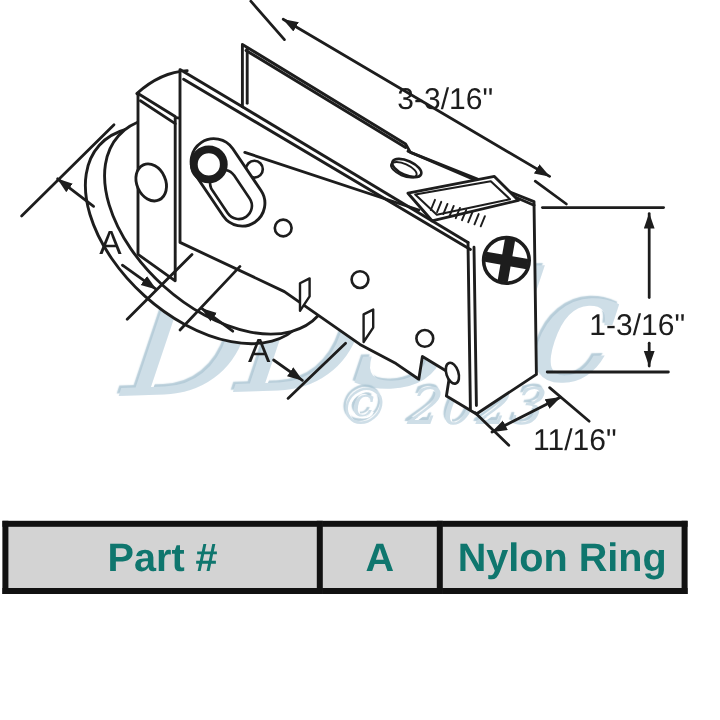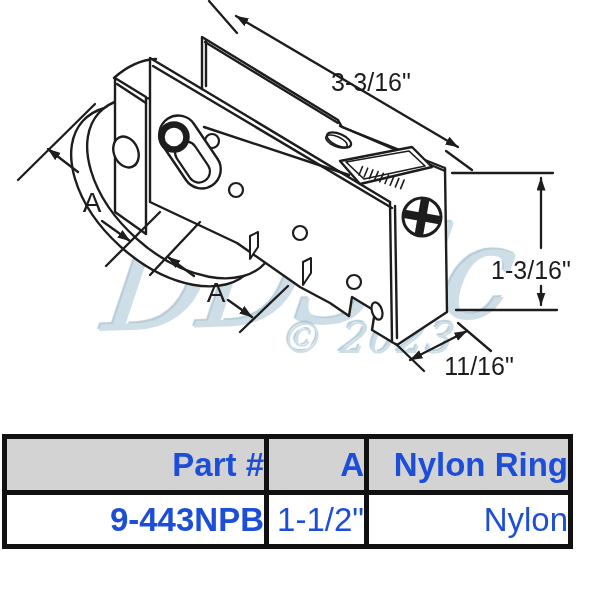--- a/index.html
+++ b/index.html
@@ -13,22 +13,22 @@
            transform:skewX(-10deg) rotate(-2deg);}
   #wm-year{left:282px;top:318px;font-size:42px;letter-spacing:2px;line-height:1;
            transform:skewX(-10deg);}
   svg{position:absolute;left:0;top:0;z-index:2;}
   svg text{font-family:"Liberation Sans",sans-serif;fill:#1d1d1d;}
   .dimlbl{font-size:25px;}
   .dimlblA{font-size:28px;}
   
   #spec{position:absolute;z-index:3;left:2px;top:434px;width:566px;
         border-collapse:collapse;table-layout:fixed;}
-  #spec th,#spec td{border:5px solid #111111;text-align:right;vertical-align:middle;
-        font-size:33px;color:#1d4ed8;padding:0;}
+  #spec th,#spec td{border:5px solid #111111;text-align:center;vertical-align:middle;
+        font-size:33px;color:#0f766e;padding:0;}
   #spec th{background:#d3d3d3;font-weight:bold;height:51px;}
   #spec td{background:#ffffff;height:49px;font-weight:normal;}
   #spec td.partno{font-weight:bold;}
   #spec col.c1{width:262px;} #spec col.c2{width:100px;} #spec col.c3{width:204px;}
 </style>
 </head>
 <body>
 
 <div id="stage">
 
@@ -143,21 +143,16 @@
         <col class="c1">
         <col class="c2">
         <col class="c3">
       </colgroup>
     <tbody>
         <tr>
       <th>Part #</th>
       <th>A</th>
       <th>Nylon Ring</th>
     </tr>
-    <tr>
-      <td class="partno">9-443NPB</td>
-      <td>1-1/2"</td>
-      <td>Nylon</td>
-    </tr>
   </tbody>
     </table>
 
 </div>
 
 </body></html>

